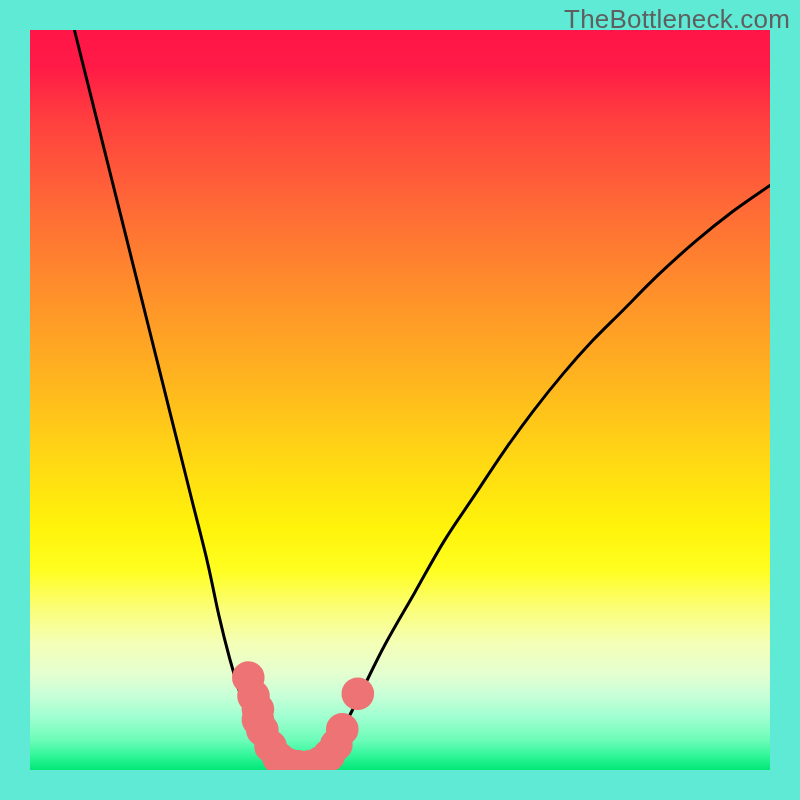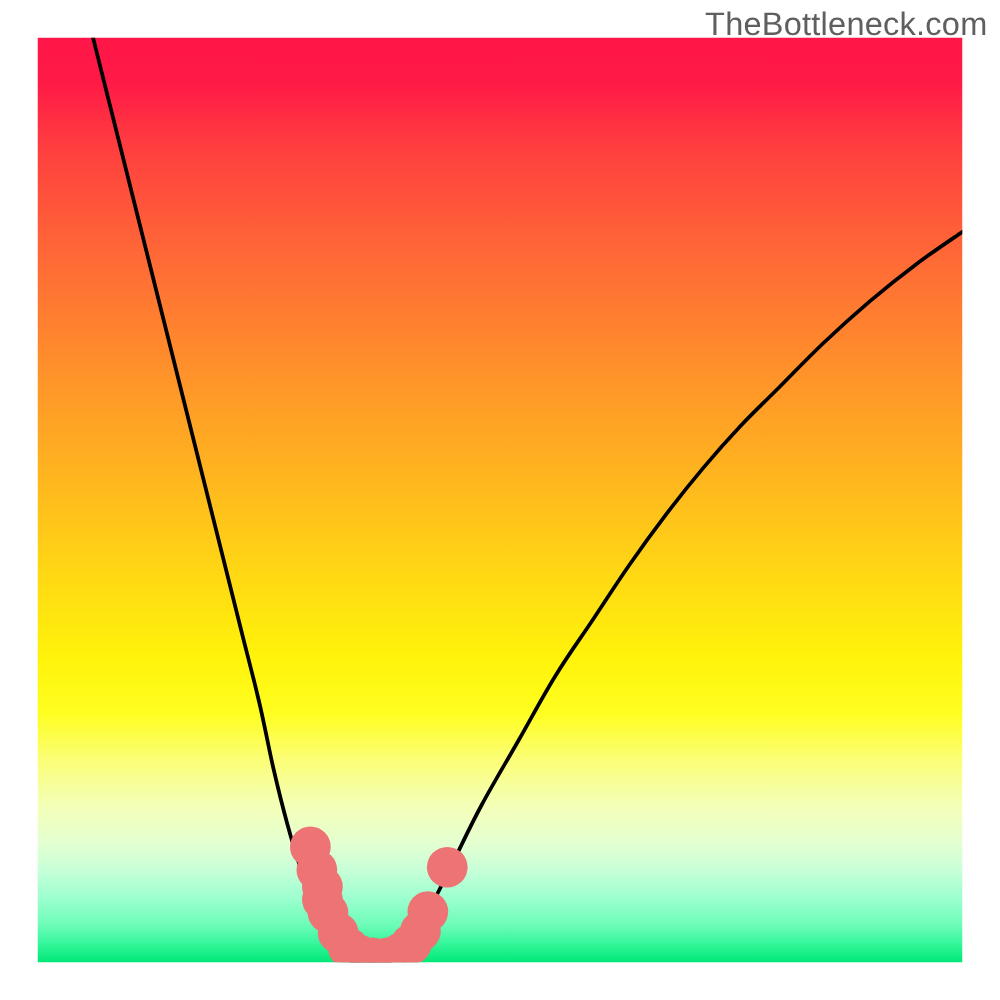--- a/index.html
+++ b/index.html
@@ -7,21 +7,21 @@
     padding: 0;
     width: 800px;
     height: 800px;
     background: #000;
     overflow: hidden;
     font-family: Arial, Helvetica, sans-serif;
   }
   .frame {
     position: absolute;
     inset: 0;
-    background: #ffffff;
+    background: #5eead4;
   }
   .plot {
     position: absolute;
     left: 30px;
     top: 30px;
     width: 740px;
     height: 740px;
     overflow: hidden;
   }
   .gradient {

